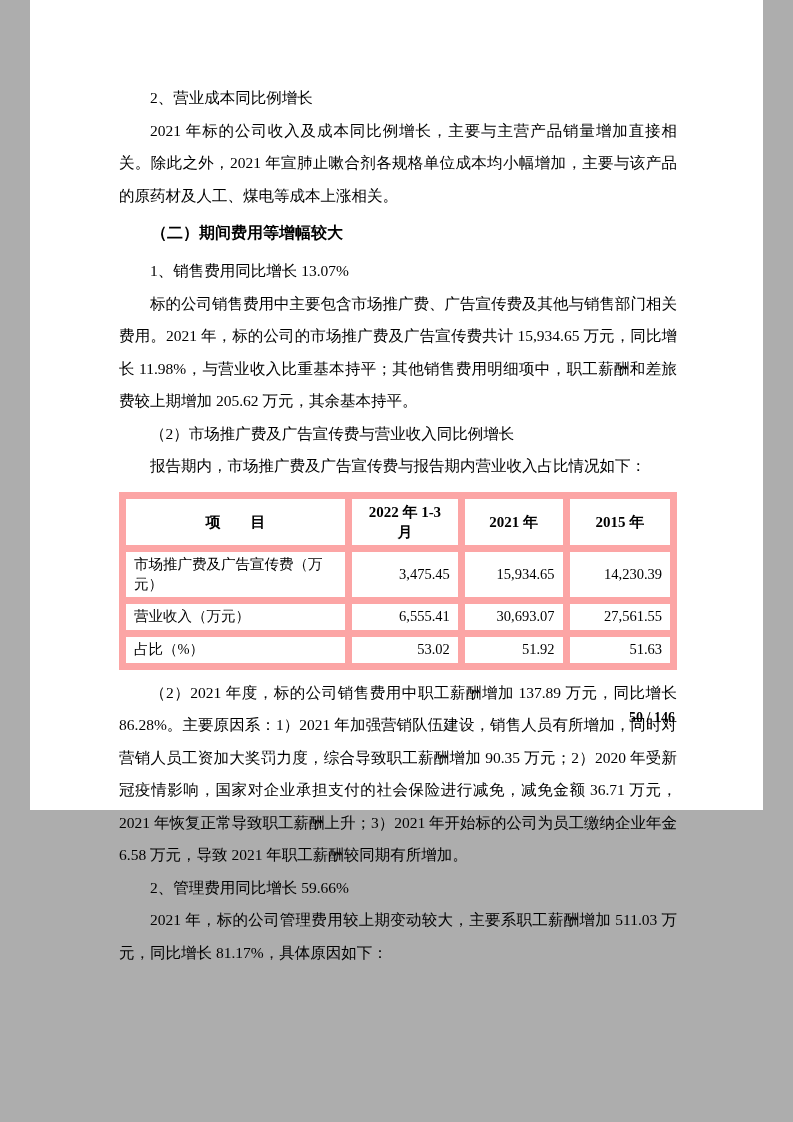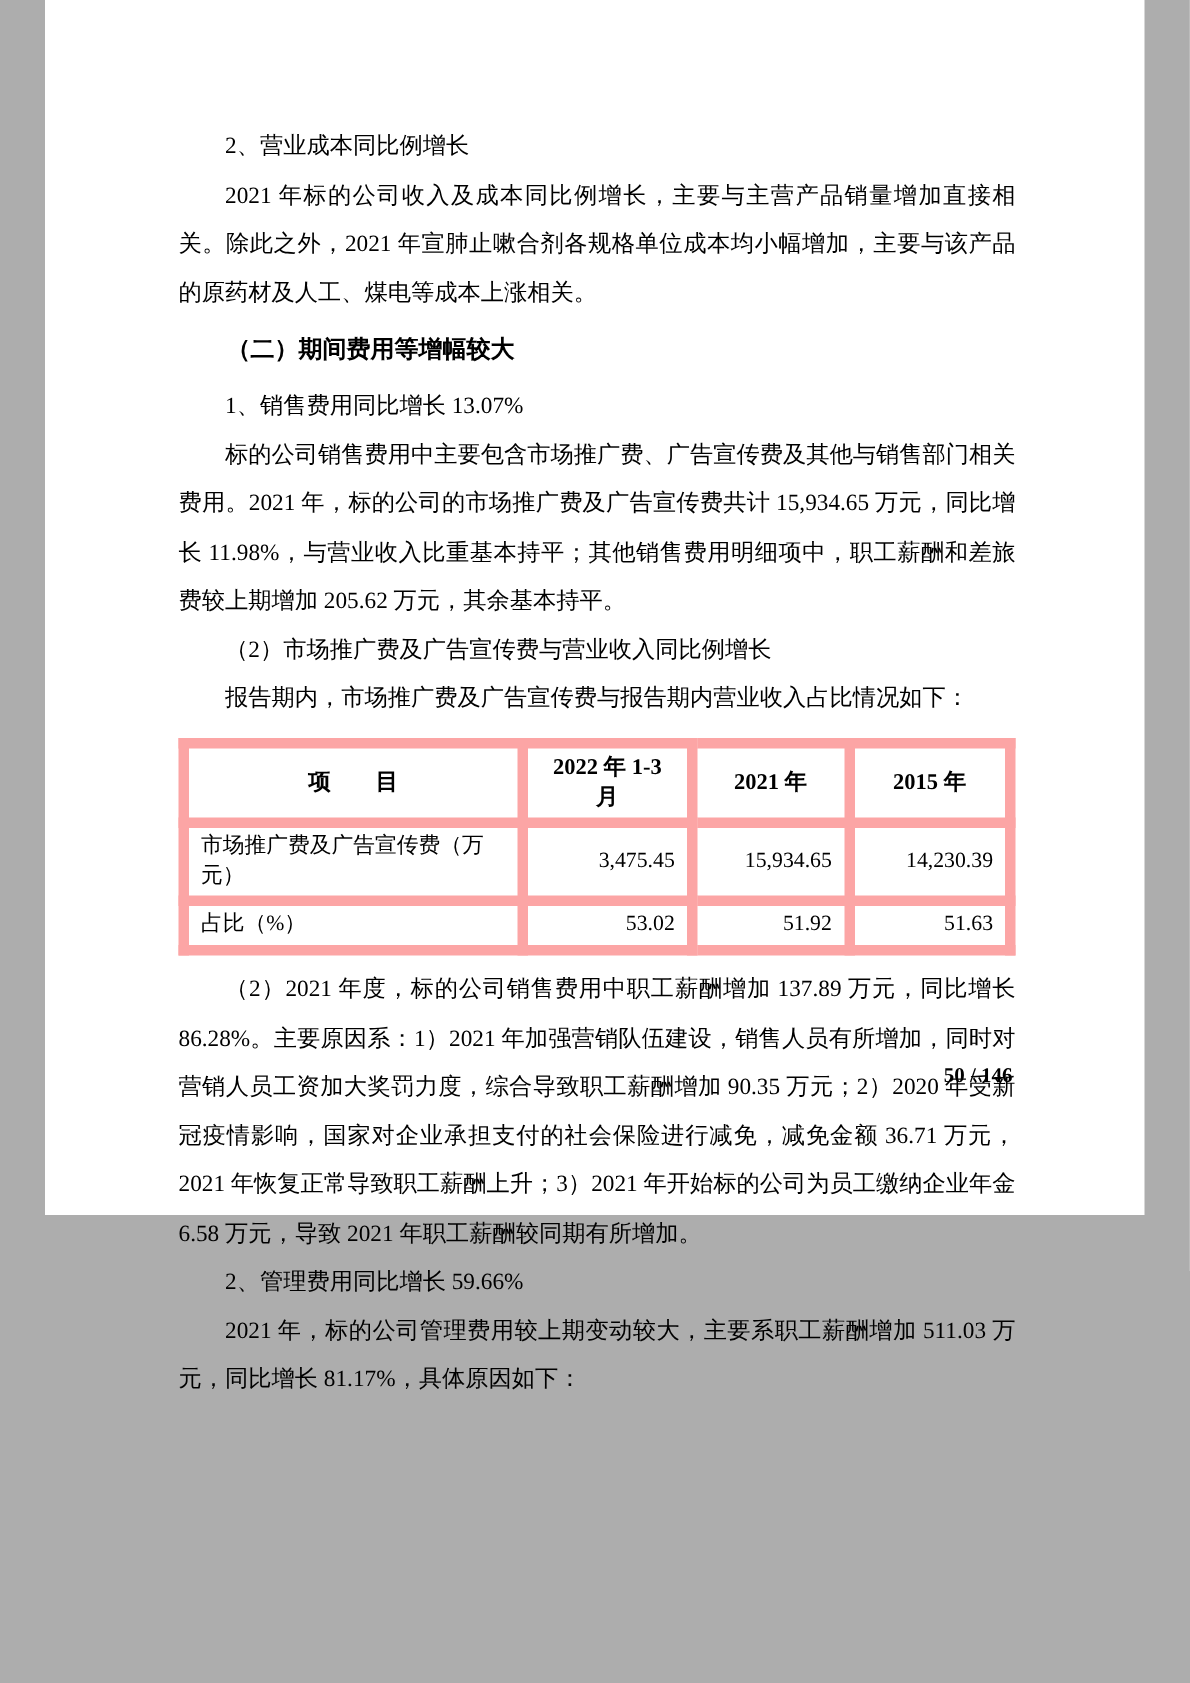--- a/index.html
+++ b/index.html
@@ -100,20 +100,26 @@
         </tr>
       </thead>
       <tbody>
         <tr>
           <td class="cell-label">市场推广费及广告宣传费（万元）</td>
           <td class="cell-num">3,475.45</td>
           <td class="cell-num">15,934.65</td>
           <td class="cell-num">14,230.39</td>
         </tr>
         <tr>
+          <td class="cell-label">营业收入（万元）</td>
+          <td class="cell-num">6,555.41</td>
+          <td class="cell-num">30,693.07</td>
+          <td class="cell-num">27,561.55</td>
+        </tr>
+        <tr>
           <td class="cell-label">占比（%）</td>
           <td class="cell-num">53.02</td>
           <td class="cell-num">51.92</td>
           <td class="cell-num">51.63</td>
         </tr>
       </tbody>
     </table>
 
     <p class="para">（2）2021 年度，标的公司销售费用中职工薪酬增加 137.89 万元，同比增长 86.28%。主要原因系：1）2021 年加强营销队伍建设，销售人员有所增加，同时对营销人员工资加大奖罚力度，综合导致职工薪酬增加 90.35 万元；2）2020 年受新冠疫情影响，国家对企业承担支付的社会保险进行减免，减免金额 36.71 万元，2021 年恢复正常导致职工薪酬上升；3）2021 年开始标的公司为员工缴纳企业年金 6.58 万元，导致 2021 年职工薪酬较同期有所增加。</p>
 

